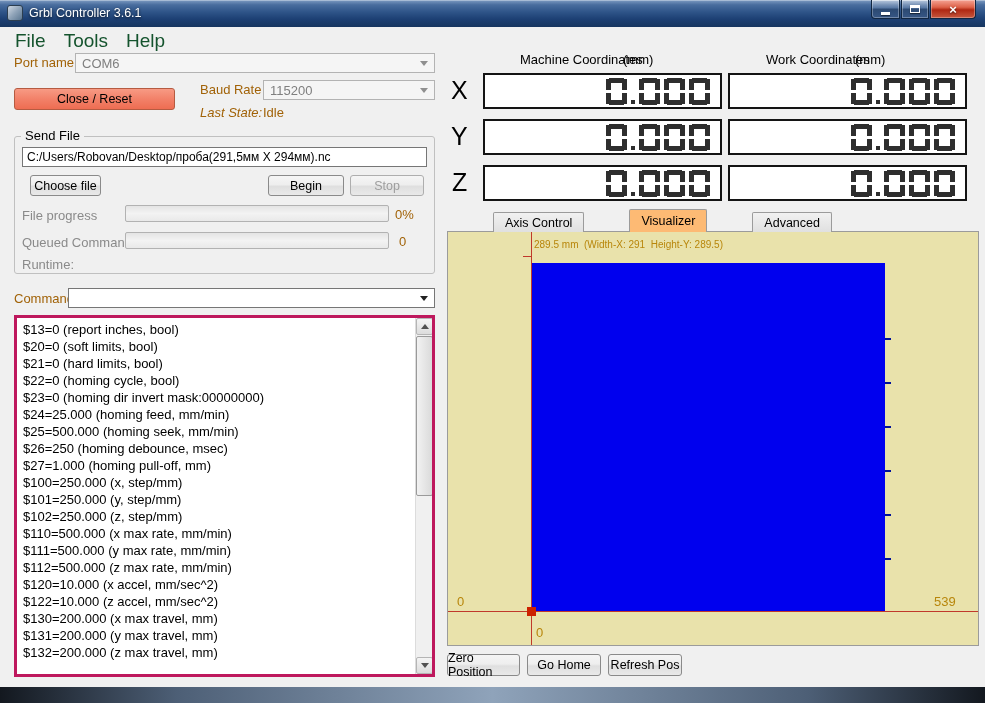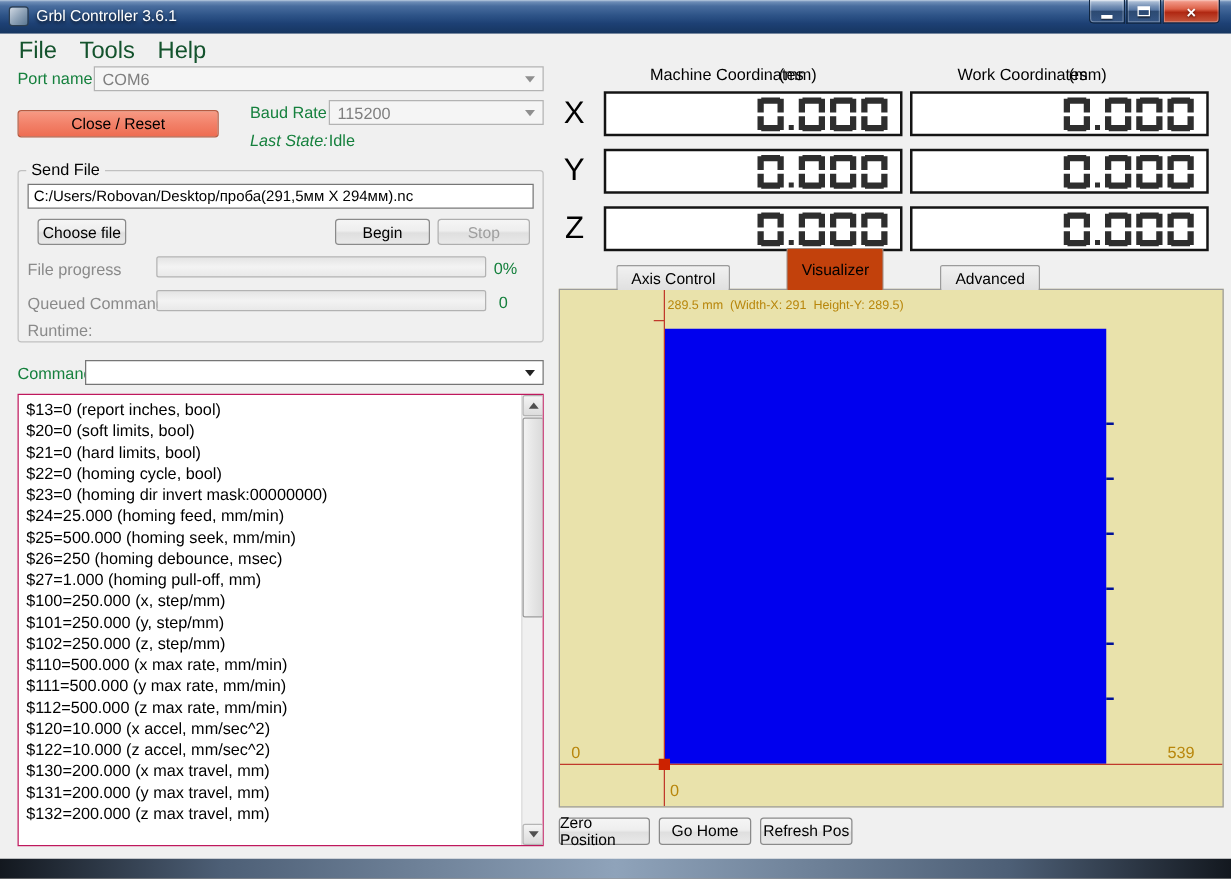--- a/index.html
+++ b/index.html
@@ -26,21 +26,21 @@
     text-shadow:0 1px 2px rgba(0,0,0,.6);
     background:linear-gradient(180deg,#f5a393 0%,#dd6148 40%,#b02812 55%,#c6573e 100%); }
   .glyph-min { width:9px; height:3px; background:#fff; margin-top:8px; box-shadow:0 1px 1px rgba(0,0,0,.5); }
   .glyph-max { width:10px; height:8px; border:1px solid #fff; border-top-width:3px; box-shadow:0 1px 1px rgba(0,0,0,.5); }
 
   
   .menubar { position:absolute; left:0; top:27px; right:0; height:22px; background:#f0f0f0; display:flex; padding-left:6px; }
   .menu-item { padding:3px 9px; font-size:19px; color:#14532d; }
 
   
-  .label { position:absolute; font-size:13px; color:#15803d; white-space:nowrap; }
+  .label { position:absolute; font-size:13px; color:#a16207; white-space:nowrap; }
   .label.dim { color:#8a8a8a; }
   .combo { position:absolute; height:20px; display:flex; align-items:center; padding:0 6px;
     border:1px solid #b3b3b3; background:#f5f5f5; font-size:13px; }
   .combo.disabled { color:#7f7f7f; }
   .combo .combo-arrow { margin-left:auto; width:0; height:0;
     border-left:4px solid transparent; border-right:4px solid transparent; border-top:5px solid #8f8f8f; }
   .combo.editable { background:#fff; border-color:#767676; }
   .combo.editable .combo-arrow { border-top-color:#222; }
   .combo input { flex:1; border:none; outline:none; background:transparent; font-size:13px;
     font-family:"Liberation Sans",sans-serif; }
@@ -55,21 +55,21 @@
   .field { position:absolute; height:20px; border:1px solid #767676; background:#fff; font-size:12px;
     font-family:"Liberation Sans",sans-serif; padding:0 4px; color:#000; }
 
   
   .groupbox { position:absolute; left:14px; top:136px; width:421px; height:138px;
     border:1px solid #c0c0c0; border-radius:3px; }
   .groupbox-title { position:absolute; left:21px; top:128px; background:#f0f0f0; padding:0 4px; font-size:13px; }
 
   
   .console { position:absolute; left:14px; top:315px; width:421px; height:362px; background:#fff;
-    border:1px solid #be185d; overflow:hidden; }
+    border:3px solid #be185d; overflow:hidden; }
   .console-lines { position:absolute; left:0; top:0; right:17px; bottom:0; padding:3px 6px; overflow:hidden; }
   .console-line { font-size:13px; line-height:17px; color:#000; white-space:nowrap; }
   .vscrollbar { position:absolute; right:0; top:0; bottom:0; width:17px; background:#f0f0f0; border-left:1px solid #dcdcdc; }
   .sb-btn { position:absolute; left:0; width:17px; height:17px; display:flex; align-items:center; justify-content:center;
     background:linear-gradient(180deg,#f4f4f4,#dcdcdc); border:1px solid #b5b5b5; border-radius:2px; }
   .sb-btn.up { top:0; } .sb-btn.down { bottom:0; }
   .arr-up { width:0; height:0; border-left:4px solid transparent; border-right:4px solid transparent; border-bottom:5px solid #505050; }
   .arr-down { width:0; height:0; border-left:4px solid transparent; border-right:4px solid transparent; border-top:5px solid #505050; }
   .sb-thumb { position:absolute; left:0; top:18px; width:17px; height:160px;
     background:linear-gradient(90deg,#f2f2f2,#dadada); border:1px solid #9a9a9a; border-radius:2px; }
@@ -87,21 +87,21 @@
   .seg-b { right:0; top:1px; width:5px; height:11px; }
   .seg-e { left:0; bottom:1px; width:5px; height:11px; }
   .seg-c { right:0; bottom:1px; width:5px; height:11px; }
   .lcd-dp { display:block; width:4px; height:4px; background:#2e2e2e; align-self:flex-end; margin-bottom:3px; }
 
   
   .tabs { position:absolute; left:447px; top:209px; height:23px; display:flex; align-items:flex-end; z-index:2; }
   .tab { height:20px; padding:0 11px; display:flex; align-items:center; font-size:12.5px;
     background:linear-gradient(180deg,#f1f1f1,#e0e0e0); border:1px solid #9b9b9b; border-bottom:none; margin-right:-1px;
     border-top-left-radius:2px; border-top-right-radius:2px;margin-left:46px; }
-  .tab.active { height:34px; background:#c2410c; z-index:3; }
+  .tab.active { height:23px; background:#fdba74; z-index:3; }
   .viz { position:absolute; left:447px; top:231px; width:532px; height:415px; background:#e9e2ab;
     border:1px solid #9b9b9b; overflow:hidden; }
   .viz-header { position:absolute; left:86px; top:7px; font-size:10px; color:#b8860b; white-space:pre; }
   .viz-vline { position:absolute; left:83px; top:0; bottom:0; width:1px; background:#c0392b; }
   .viz-hline { position:absolute; left:0; right:0; top:379px; height:1px; background:#c0392b; }
   .viz-tick-top { position:absolute; left:75px; top:24px; width:9px; height:1px; background:#c0392b; }
   .viz-shape { position:absolute; left:84px; top:31px; width:353px; height:348px; background:#0000ee; }
   .viz-rtick { position:absolute; left:437px; width:6px; height:2px; background:#001099; }
   .viz-origin { position:absolute; left:79px; top:375px; width:9px; height:9px; background:#cc2200; }
   .viz-label { position:absolute; font-size:13px; color:#b8860b; }

